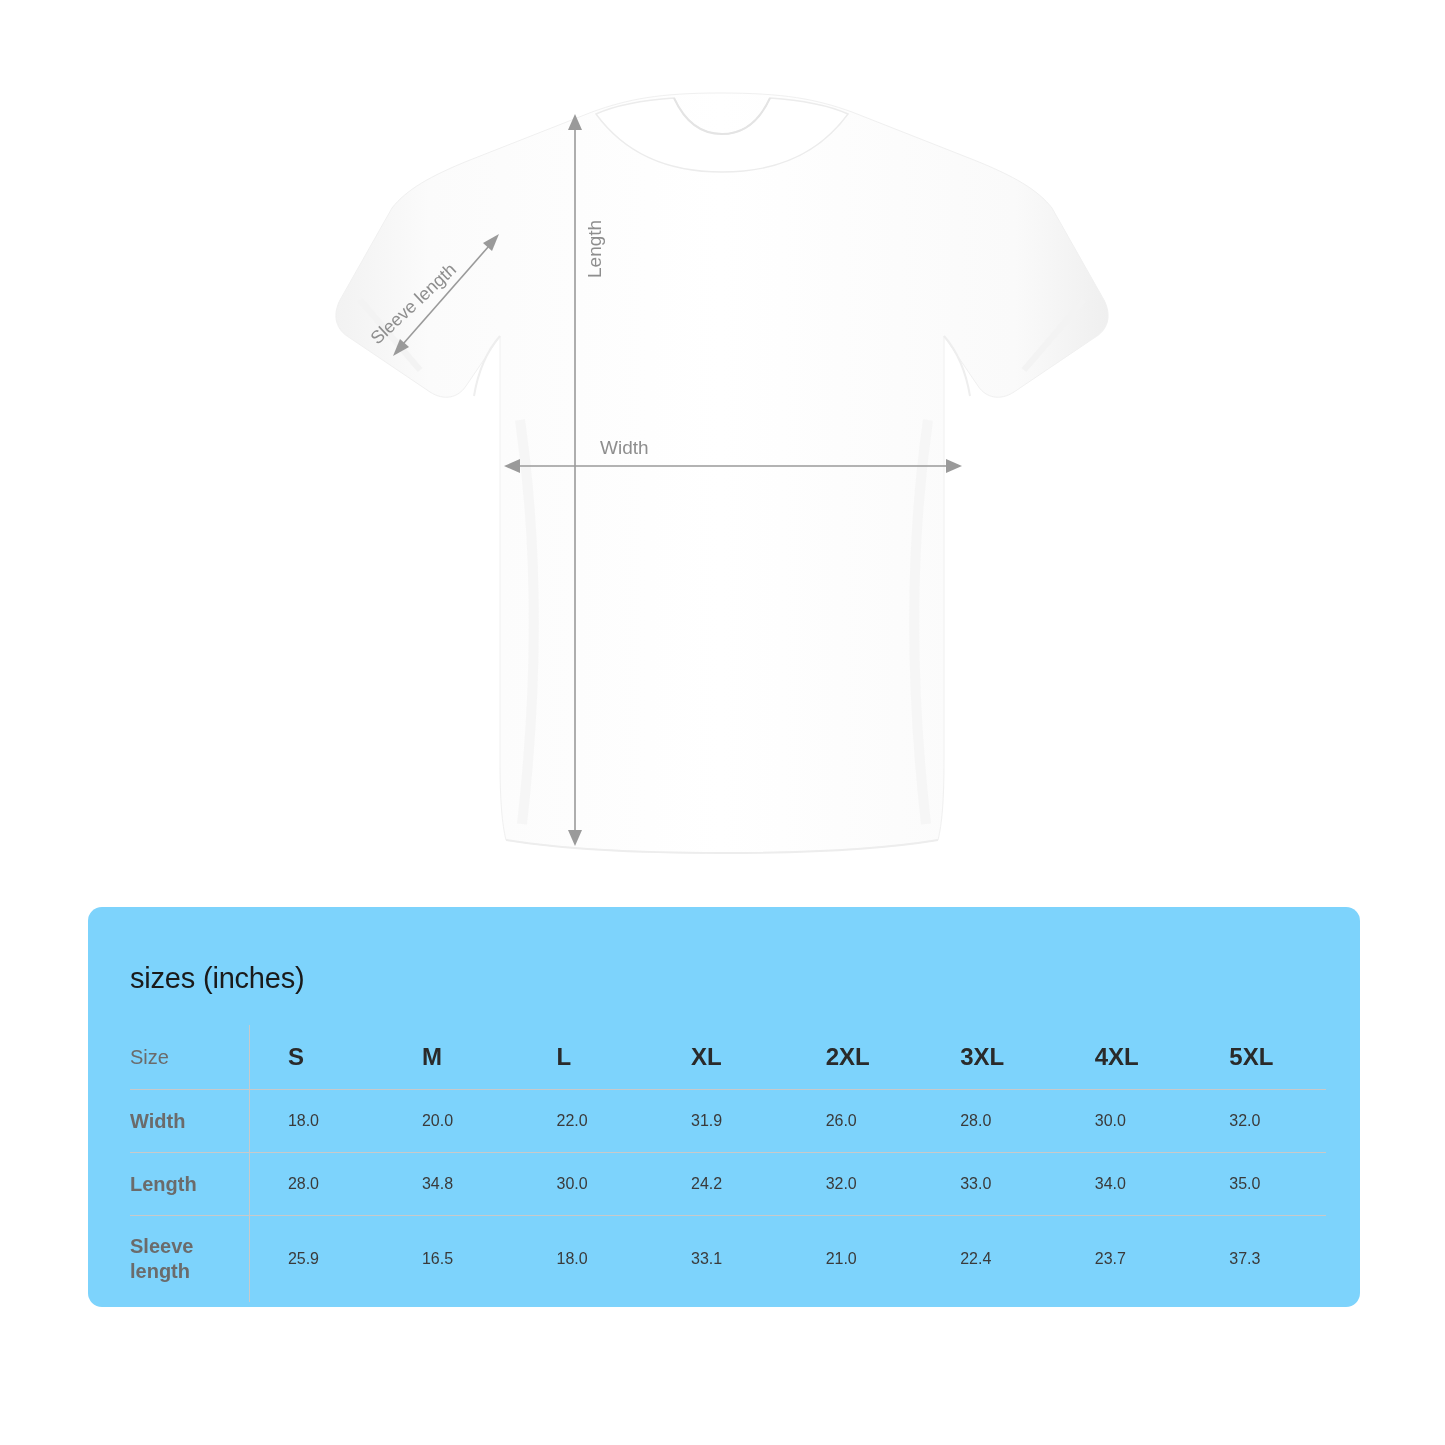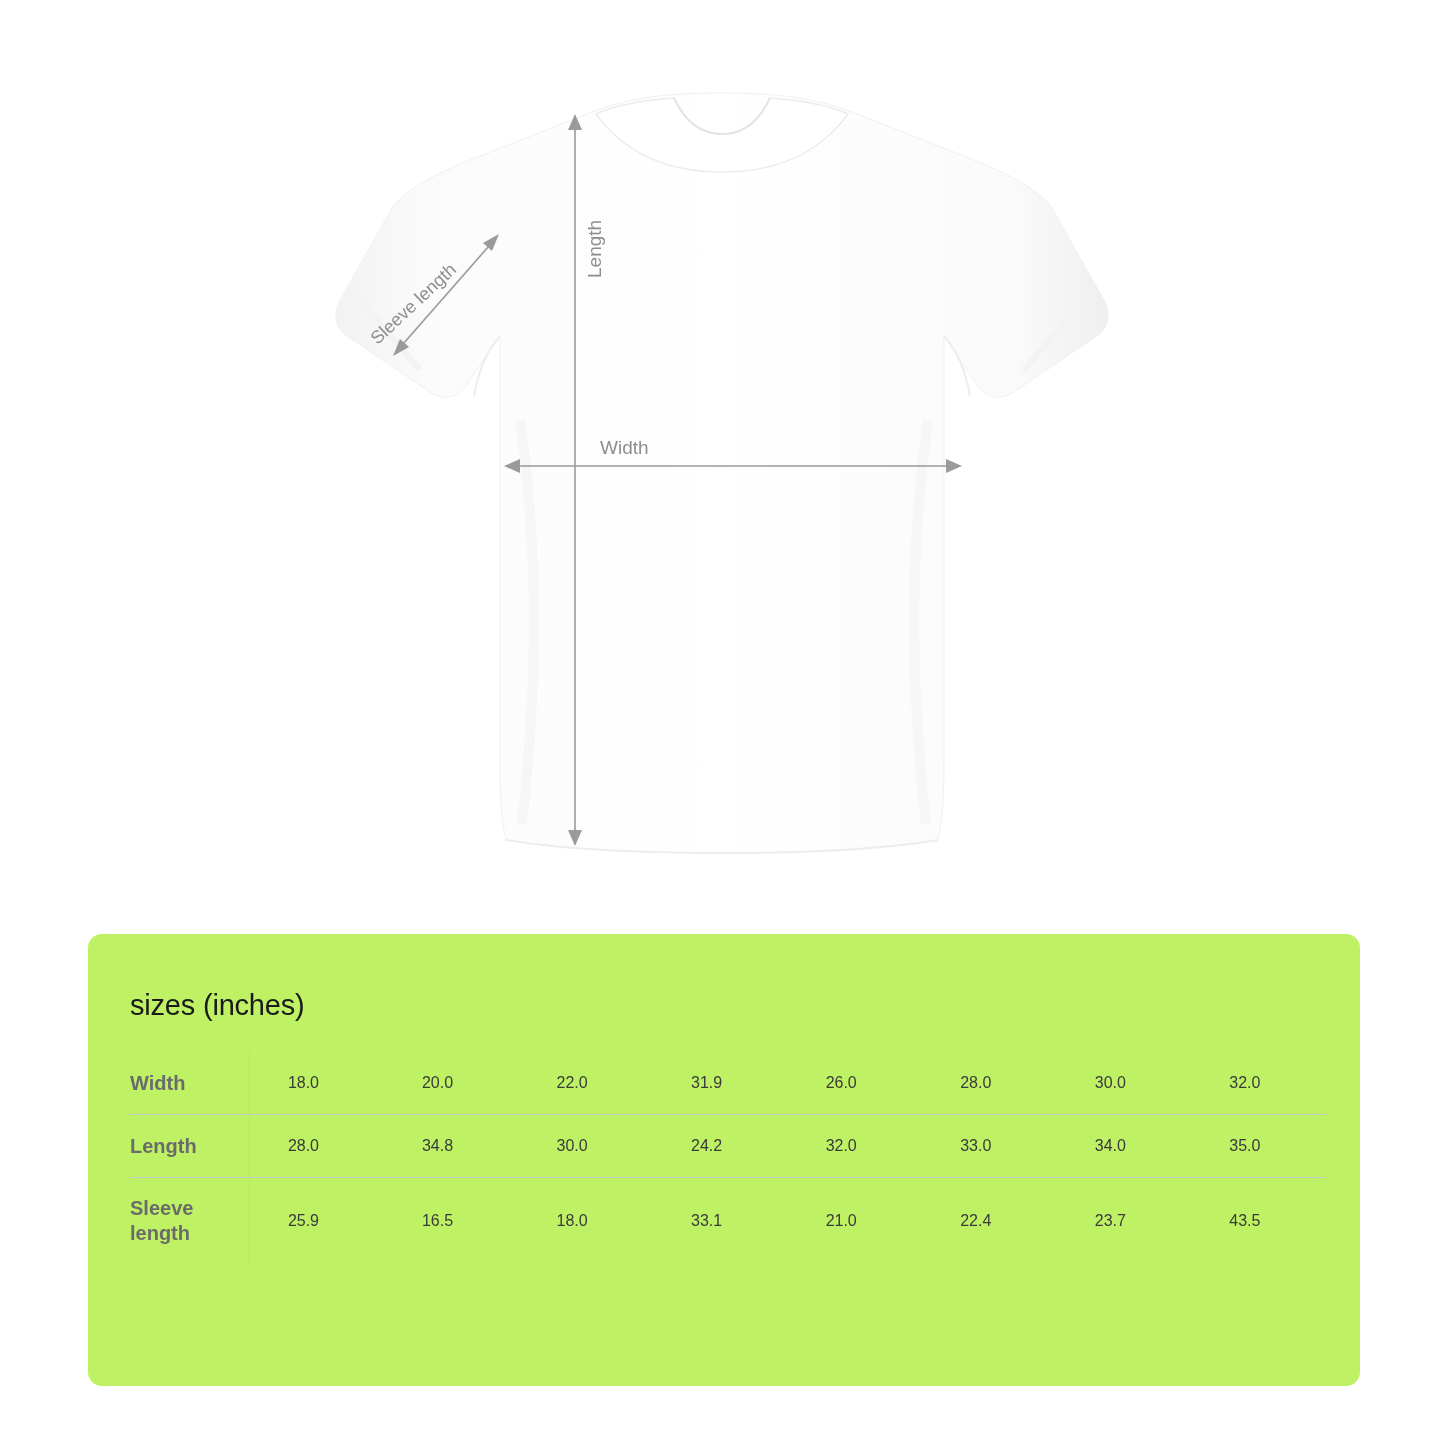--- a/index.html
+++ b/index.html
@@ -51,24 +51,24 @@
     top: 328px;
     transform: rotate(-43deg);
     transform-origin: left bottom;
     font-size: 18px;
   }
 
   
   #size-card {
     position: absolute;
     left: 88px;
-    top: 934px;
+    top: 907px;
     width: 1272px;
-    height: 452px;
-    background: #bef264;
+    height: 400px;
+    background: #7dd3fc;
     border-radius: 14px;
     box-sizing: border-box;
   }
   #card-title {
     position: absolute;
     left: 42px;
     top: 55px;
     font-size: 29px;
     color: #1a1a1a;
     font-family: "Liberation Sans", sans-serif;
@@ -225,20 +225,31 @@
       <col class="sizecol">
         <col class="sizecol">
         <col class="sizecol">
         <col class="sizecol">
       <col class="sizecol">
         <col class="sizecol">
         <col class="sizecol">
         <col class="sizecol">
     </colgroup>
     <tbody>
+      <tr class="head-row">
+        <td class="row-head bordered-cell">Size</td>
+        <td class="size-head bordered-cell vdivide">S</td>
+        <td class="size-head bordered-cell">M</td>
+        <td class="size-head bordered-cell">L</td>
+        <td class="size-head bordered-cell">XL</td>
+        <td class="size-head bordered-cell">2XL</td>
+        <td class="size-head bordered-cell">3XL</td>
+        <td class="size-head bordered-cell">4XL</td>
+        <td class="size-head bordered-cell">5XL</td>
+      </tr>
 
       <tr class="data-row">
         <td class="row-head bordered-cell">Width</td>
         <td class="cell-val bordered-cell vdivide">18.0</td>
         <td class="cell-val bordered-cell">20.0</td>
         <td class="cell-val bordered-cell">22.0</td>
         <td class="cell-val bordered-cell">31.9</td>
         <td class="cell-val bordered-cell">26.0</td>
         <td class="cell-val bordered-cell">28.0</td>
         <td class="cell-val bordered-cell">30.0</td>
@@ -259,17 +270,17 @@
 
       <tr class="data-row tall">
         <td class="row-head">Sleeve length</td>
         <td class="cell-val vdivide">25.9</td>
         <td class="cell-val">16.5</td>
         <td class="cell-val">18.0</td>
         <td class="cell-val">33.1</td>
         <td class="cell-val">21.0</td>
         <td class="cell-val">22.4</td>
         <td class="cell-val">23.7</td>
-        <td class="cell-val">43.5</td>
+        <td class="cell-val">37.3</td>
       </tr>
     </tbody>
   </table>
 </div>
 
 </body></html>

